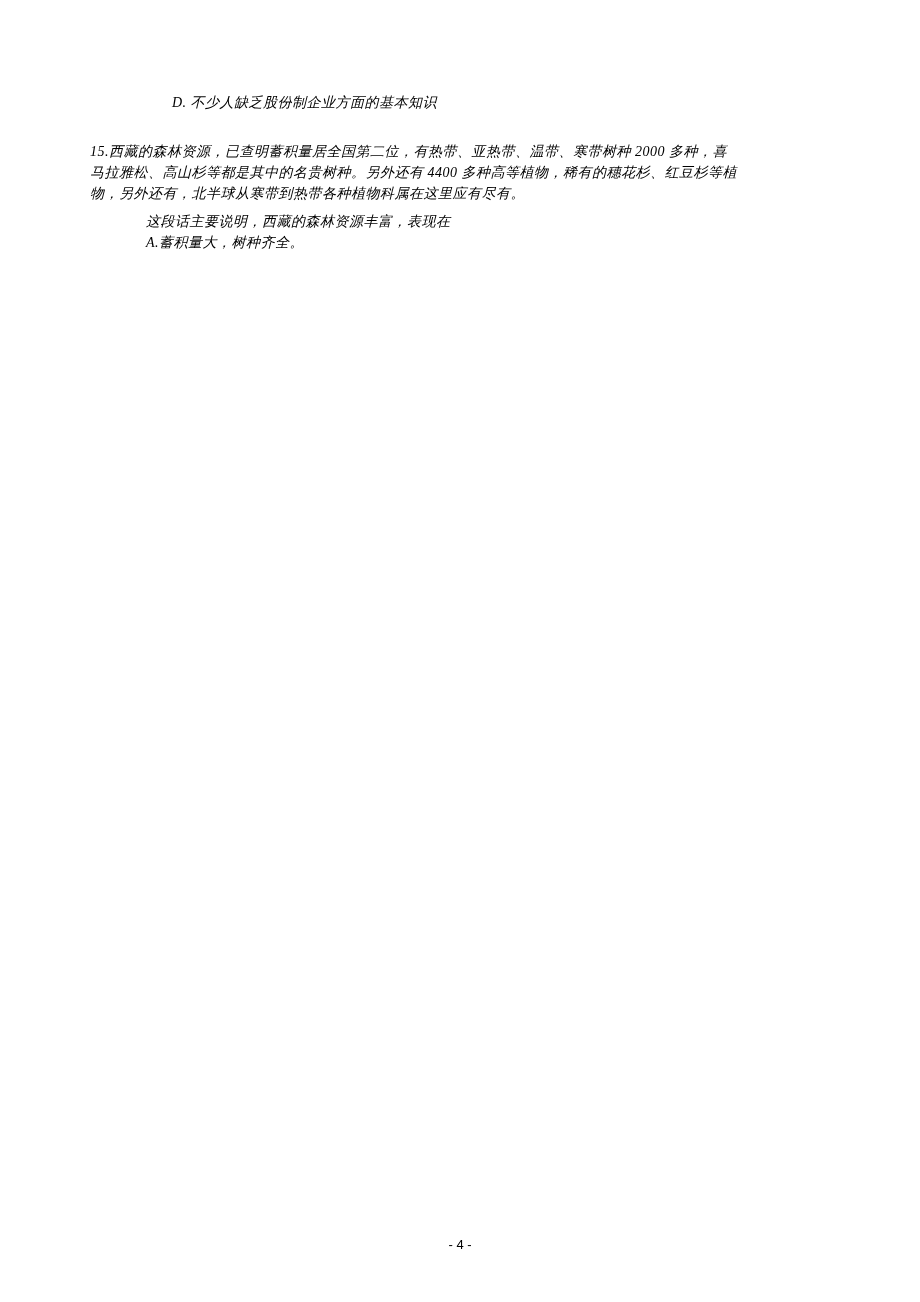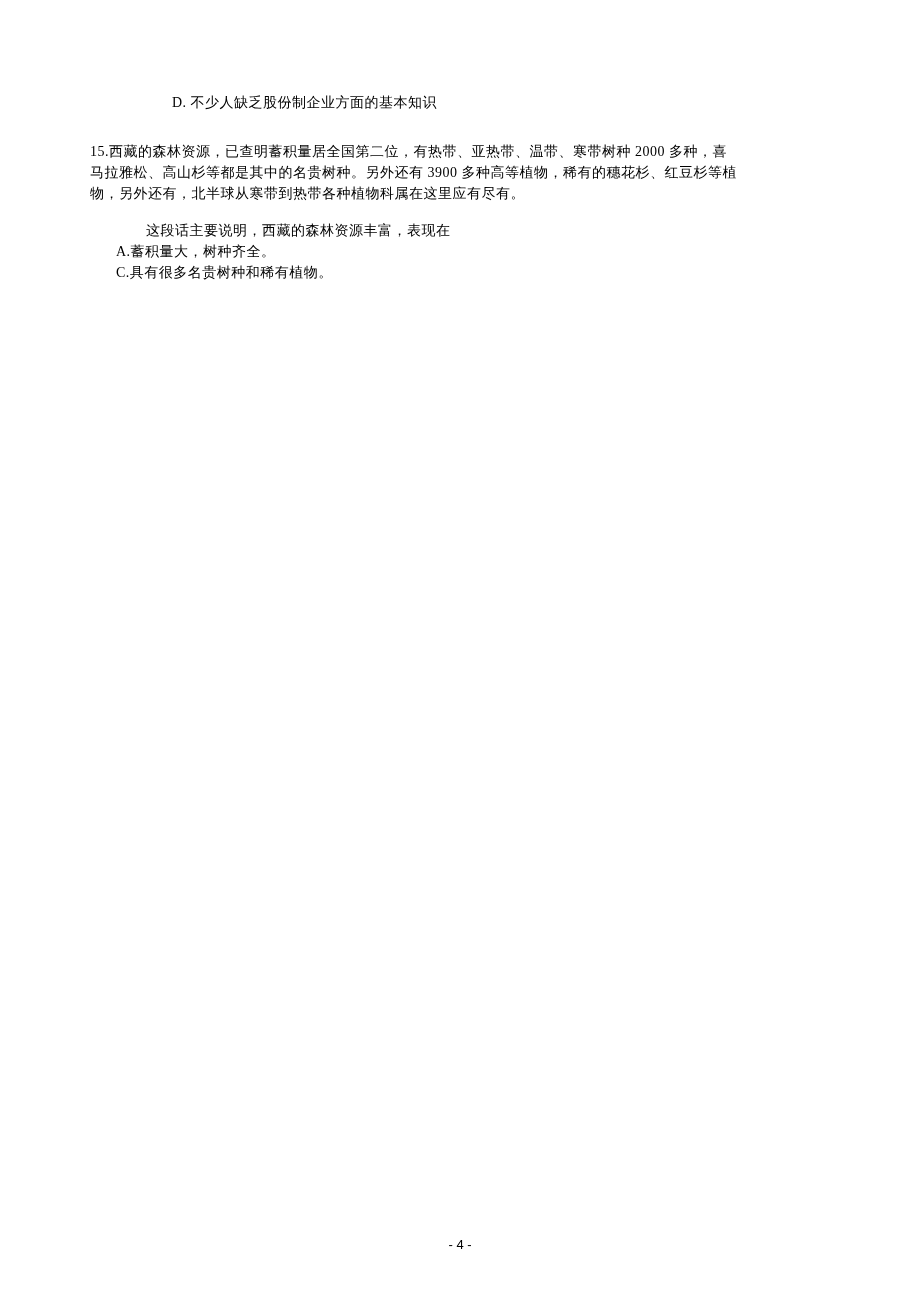--- a/index.html
+++ b/index.html
@@ -12,20 +12,21 @@
       height: 1302px;
       background: #ffffff;
       font-family: "SimSun", "宋体", serif;
       font-size: 14px;
       line-height: 1.5;
       color: #000000;
       position: relative;
     }
     .content {
       padding: 92px 90px 0 90px;
+      font-style: italic;
     }
     .option-d-prev {
       margin-left: 82px;
       margin-bottom: 28px;
       letter-spacing: 0.5px;
     }
     .question-block {
       margin-bottom: 20px;
     }
     .question-text {
@@ -39,24 +40,24 @@
     }
     .question-text .line2 {
       display: block;
     }
     .question-text .line3 {
       display: block;
     }
     .question-prompt {
       margin-left: 56px;
       letter-spacing: 0.5px;
-      margin-top: 16px;
+      margin-top: 7px;
     }
     .option {
-      margin-left: 26px;
+      margin-left: 56px;
       letter-spacing: 0.5px;
       line-height: 1.5;
     }
     .page-number {
       position: absolute;
       bottom: 48px;
       left: 0;
       right: 0;
       text-align: center;
       font-size: 13px;
@@ -66,22 +67,21 @@
   </style>
 </head>
 <body>
 
 <div class="content">
   <div class="option-d-prev">D. 不少人缺乏股份制企业方面的基本知识</div>
 
   <div class="question-block">
     <div class="question-text">
       <span class="line1">15.西藏的森林资源，已查明蓄积量居全国第二位，有热带、亚热带、温带、寒带树种 2000 多种，喜</span>
-      <span class="line2">马拉雅松、高山杉等都是其中的名贵树种。另外还有 3900 多种高等植物，稀有的穗花杉、红豆杉等植</span>
+      <span class="line2">马拉雅松、高山杉等都是其中的名贵树种。另外还有 4400 多种高等植物，稀有的穗花杉、红豆杉等植</span>
       <span class="line3">物，另外还有，北半球从寒带到热带各种植物科属在这里应有尽有。</span>
     </div>
     <div class="question-prompt">这段话主要说明，西藏的森林资源丰富，表现在</div>
     <div class="option">A.蓄积量大，树种齐全。</div>
-    <div class="option">C.具有很多名贵树种和稀有植物。</div>
   </div>
 </div>
 
 <div class="page-number">- 4 -</div>
 
 </body></html>

